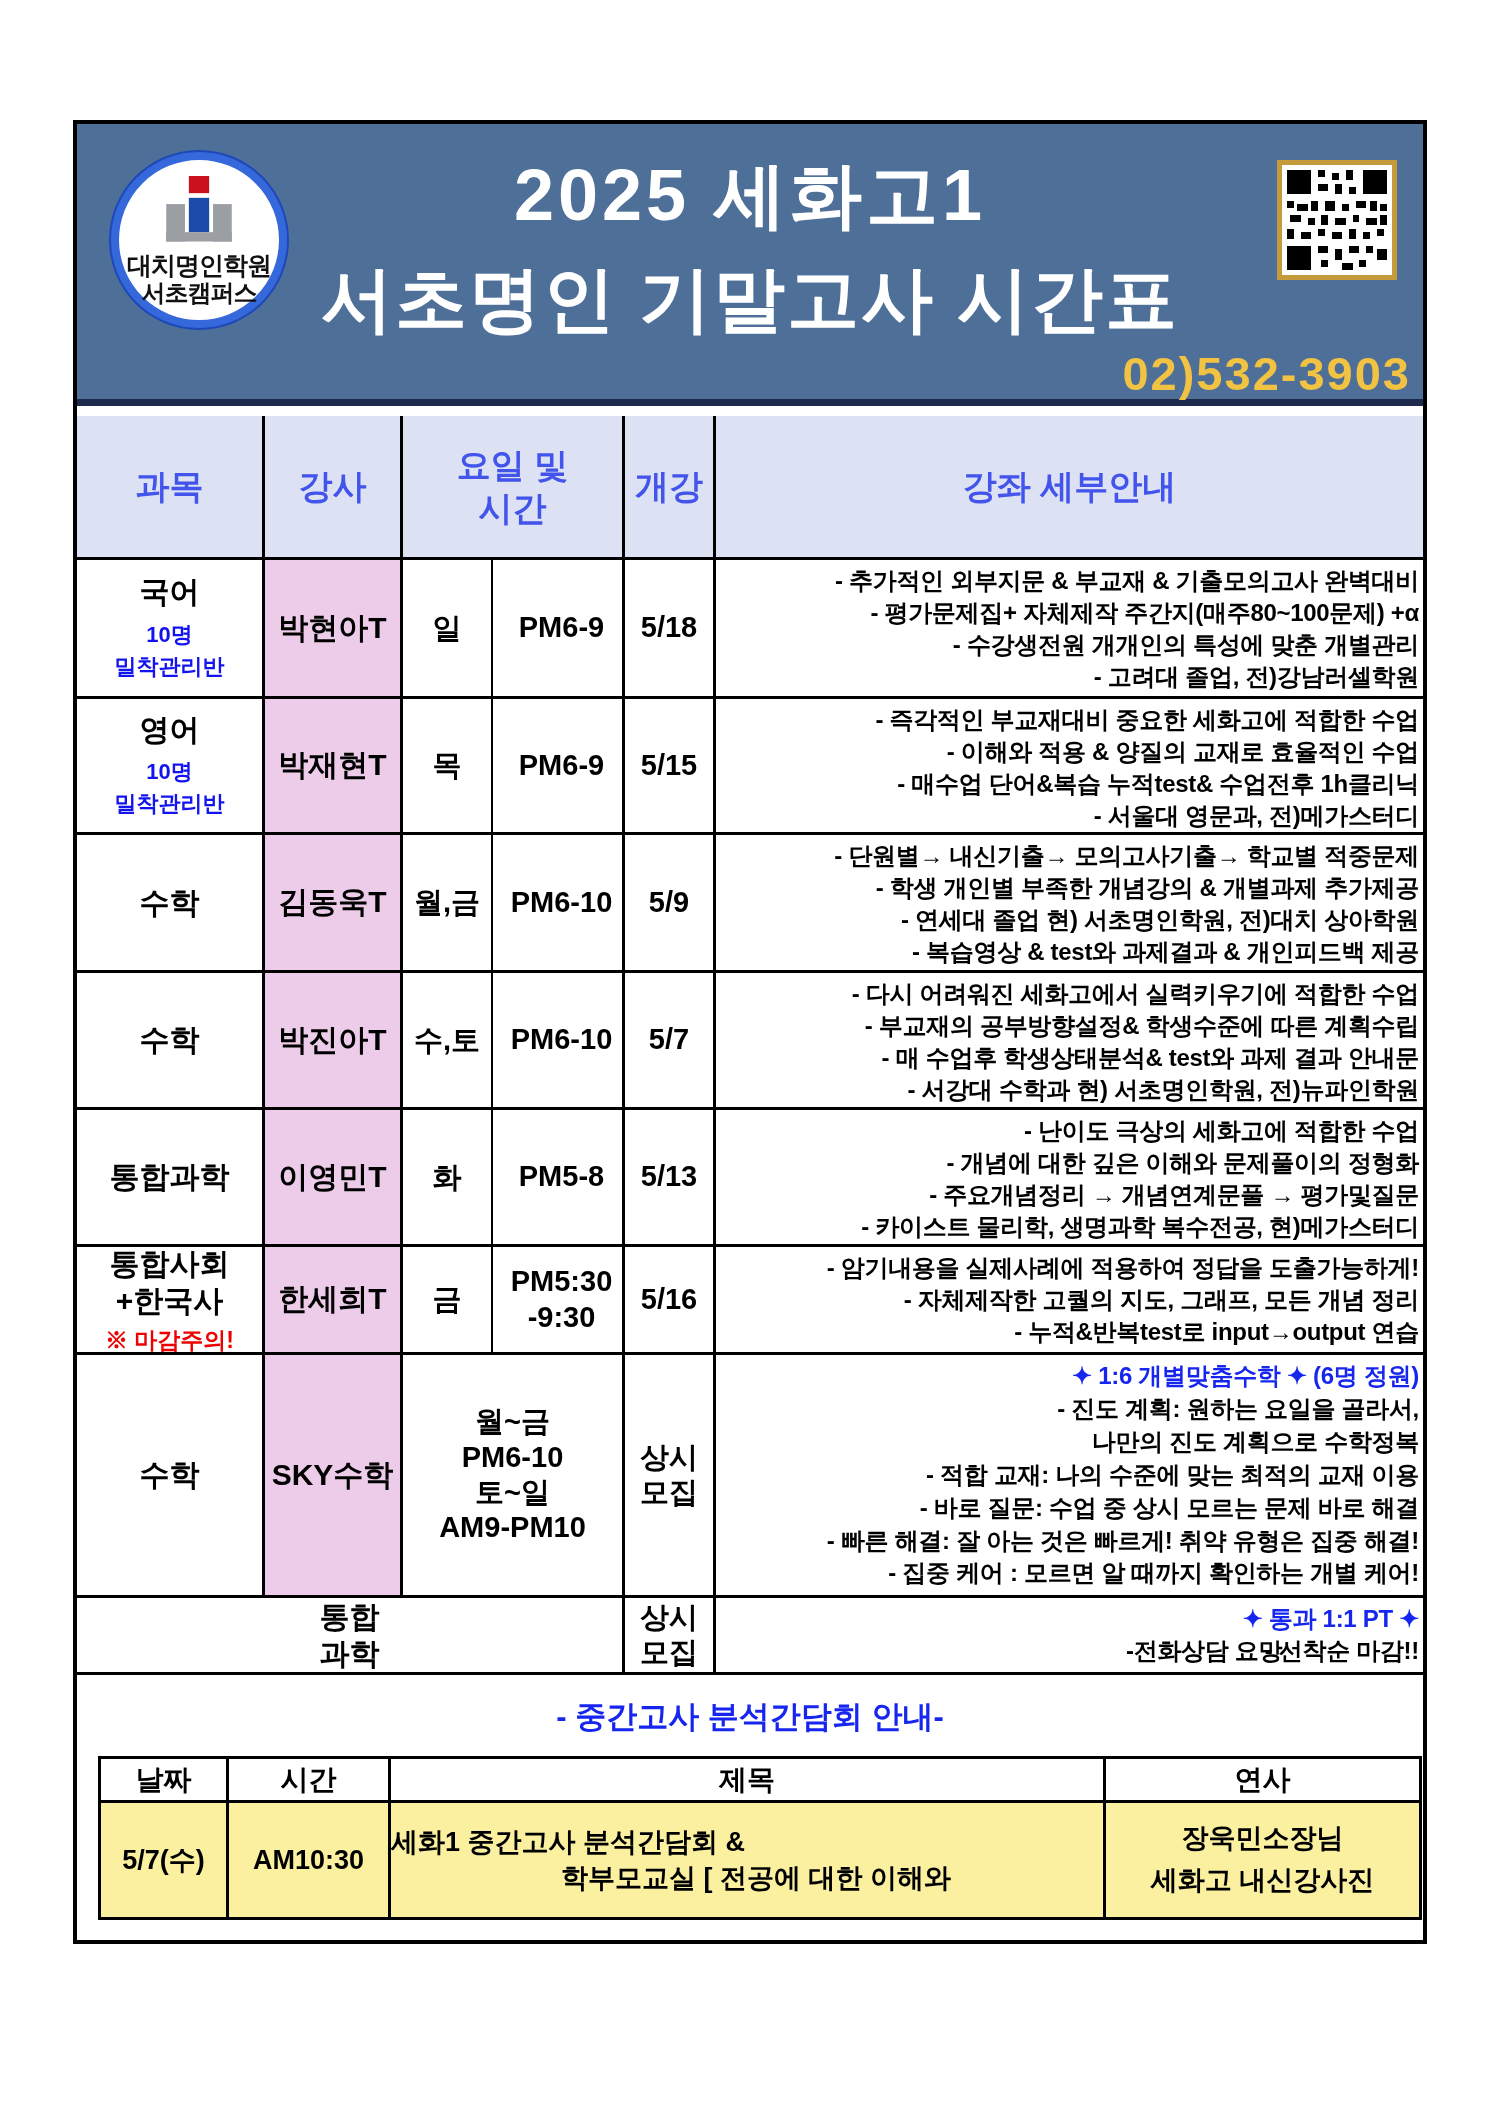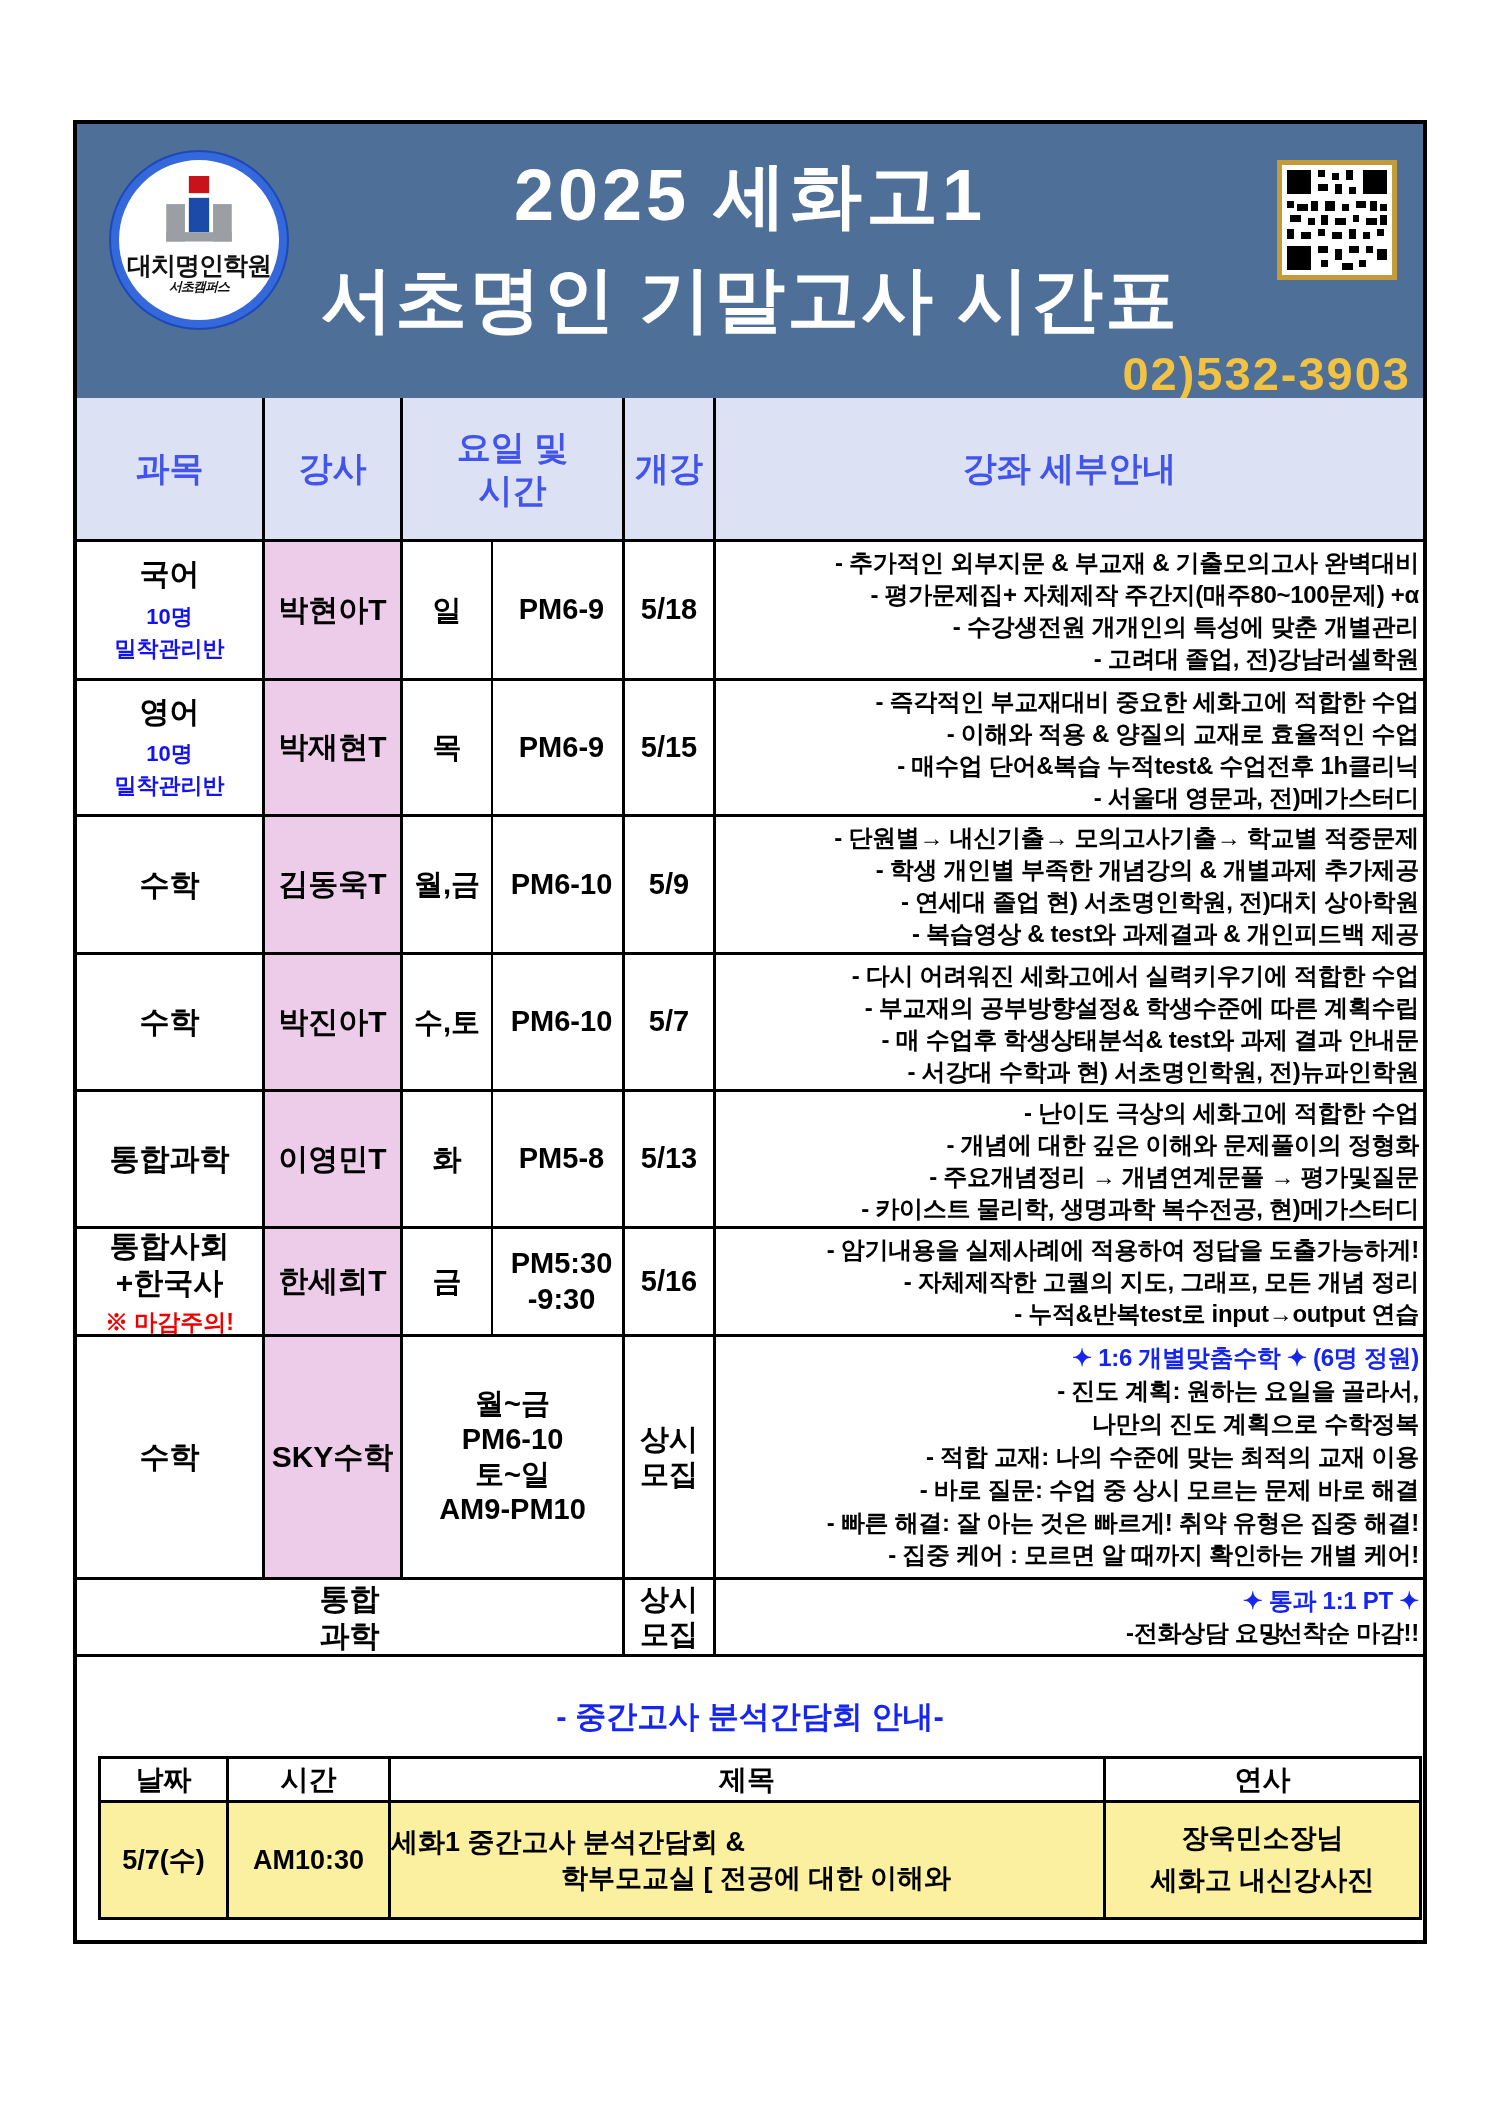--- a/index.html
+++ b/index.html
@@ -11,28 +11,28 @@
   .banner{position:absolute;left:0;top:0;right:0;height:275px;background:#4E6F98;border-bottom:7px solid #1D2A4D;}
   .logo-circle{position:absolute;left:34px;top:28px;width:176px;height:176px;background:#fff;border:8px solid #3568DA;border-radius:50%;box-sizing:border-box;box-shadow:0 0 0 2px #1D49B8;display:flex;flex-direction:column;align-items:center;}
   .logo-mark{position:relative;width:96px;height:84px;margin-top:16px;transform:scale(.78);transform-origin:top center;}
   .lm-red{position:absolute;left:35px;top:0;width:26px;height:22px;background:#C9121B;}
   .lm-blue{position:absolute;left:35px;top:28px;width:26px;height:44px;background:#1B4BA8;}
   .lm-gray-l{position:absolute;left:6px;top:36px;width:24px;height:48px;background:#9B9FA4;}
   .lm-gray-r{position:absolute;left:66px;top:36px;width:24px;height:48px;background:#9B9FA4;}
   .lm-gray-b{position:absolute;left:6px;top:72px;width:84px;height:12px;background:#9B9FA4;}
   .logo-text{margin-top:-8px;text-align:center;line-height:1.1;color:#111;}
   .logo-t1{font-size:25px;letter-spacing:-1px;}
-  .logo-t2{font-size:13px;letter-spacing:-1px;font-style:italic;}
+  .logo-t2{font-size:24px;letter-spacing:-1px;}
   .banner-title1{position:absolute;left:0;right:0;top:24px;text-align:center;color:#fff;font-size:72px;letter-spacing:4px;white-space:nowrap;}
   .banner-title2{position:absolute;left:0;right:0;top:128px;text-align:center;color:#fff;font-size:72px;letter-spacing:2px;white-space:nowrap;}
   .phone{position:absolute;right:12px;top:222px;font-size:47px;letter-spacing:2px;color:#F2C243;white-space:nowrap;}
   .qr{position:absolute;right:26px;top:36px;width:100px;height:100px;background:#fff;border:5px solid #C39B3B;padding:5px;}
 
   
-  .schedule{position:absolute;left:0;right:0;top:274px;}
+  .schedule{position:absolute;left:0;right:0;top:292px;}
   .srow{display:flex;border-bottom:3px solid #000;box-sizing:border-box;}
   .cell{border-right:3px solid #000;box-sizing:border-box;display:flex;flex-direction:column;align-items:center;justify-content:center;text-align:center;}
   .cell:last-child{border-right:none;text-align:right;}
   .pre{white-space:pre-line;}
   .w-subject{width:188px;}
   .w-teacher{width:138px;}
   .w-day{width:90px;border-right-width:2px;}
   .w-time{width:132px;padding-left:8px;}
   .w-daytime{width:222px;}
   .w-start{width:91px;}

